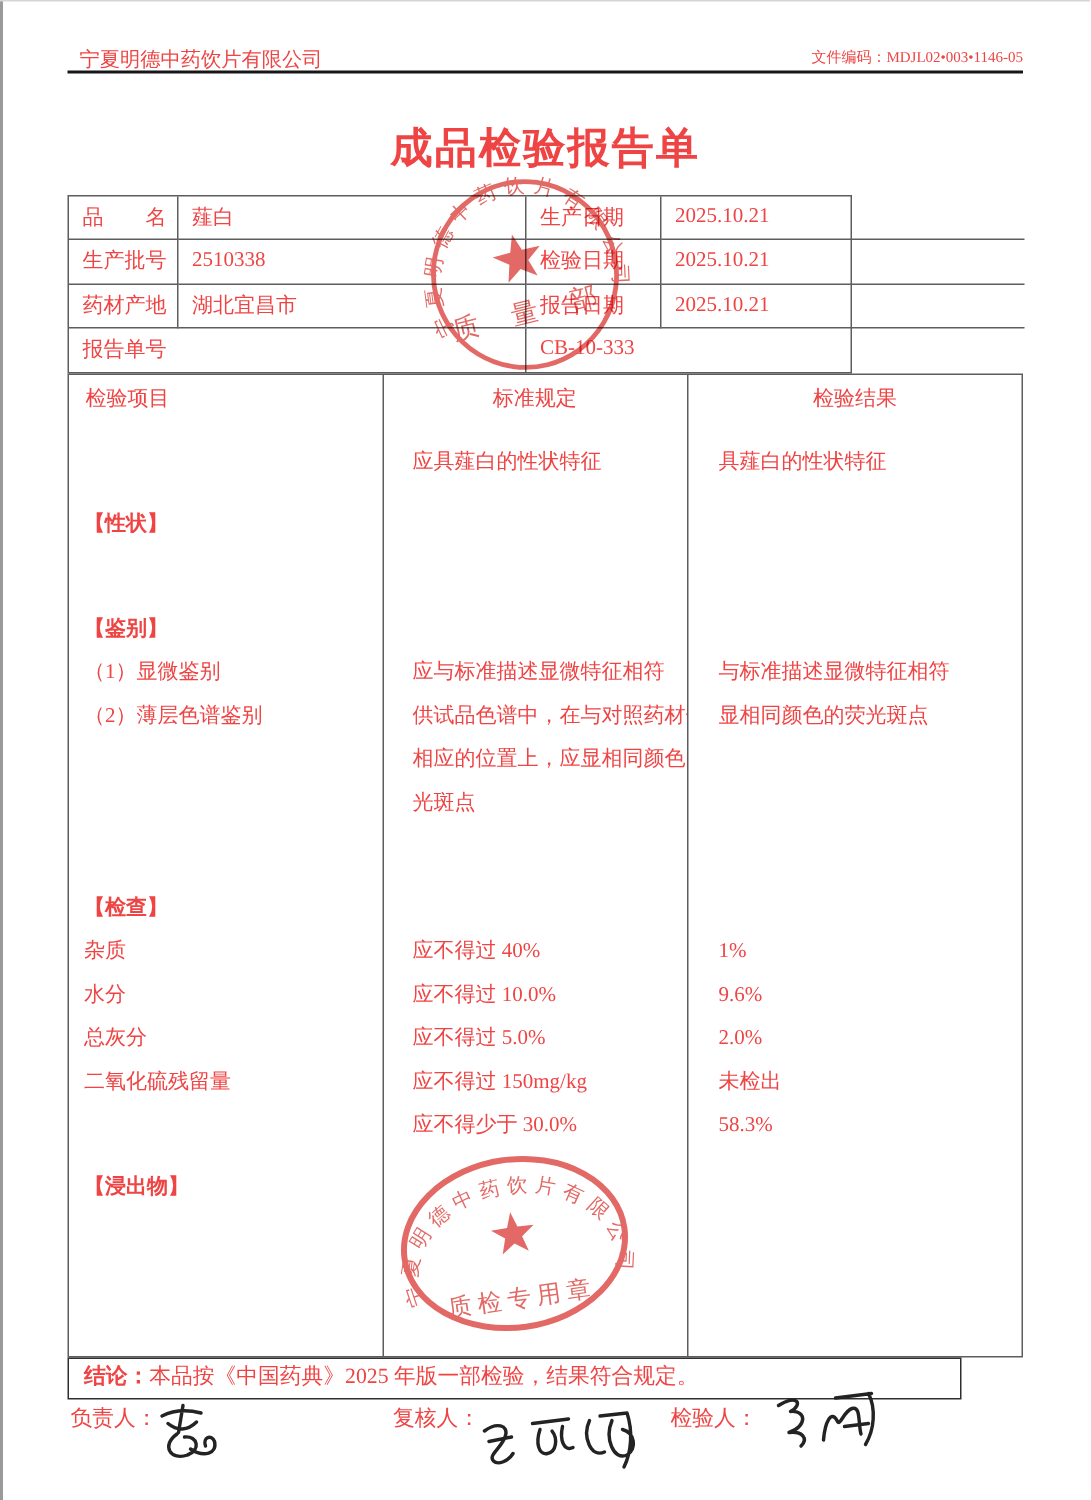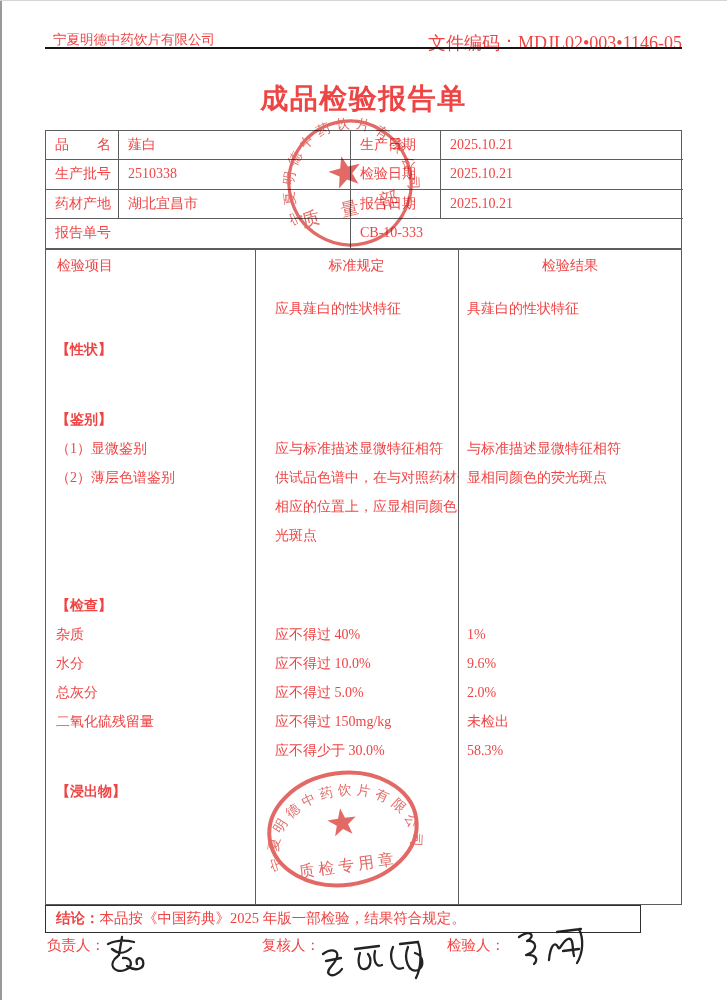--- a/index.html
+++ b/index.html
@@ -2,27 +2,27 @@
 <html><head>
 <meta charset="utf-8">
 <style>
   html,body{margin:0;padding:0;background:#ffffff;}
   .page{position:relative;width:727px;height:1000px;background:#fff;overflow:hidden;
         font-family:"Liberation Serif","DejaVu Serif",serif;color:#ef4444;}
   .edge-left{position:absolute;left:0;top:0;width:2px;height:1000px;background:#9a9a9a;}
   .edge-top{position:absolute;left:0;top:0;width:727px;height:1px;background:#d5d5d5;}
 
   .hdr-company{position:absolute;left:53px;top:31px;font-size:13.5px;white-space:nowrap;}
-  .hdr-code{position:absolute;right:45px;top:31px;font-size:18px;white-space:nowrap;}
+  .hdr-code{position:absolute;right:45px;top:31px;font-size:10px;white-space:nowrap;}
   .hdr-rule{position:absolute;left:45px;top:47px;width:637px;height:2px;background:#161616;}
   .title{position:absolute;left:0;top:80px;width:727px;text-align:center;
          font-size:28px;font-weight:bold;letter-spacing:1.5px;}
 
   
-  .info{position:absolute;left:45px;top:130px;width:637px;height:119px;box-sizing:border-box;
+  .info{position:absolute;left:45px;top:130px;width:523px;height:119px;box-sizing:border-box;
         border:1px solid #5d5d5d;display:grid;grid-template-columns:73px 232px 90px 242px;
         grid-template-rows:repeat(4,1fr);font-size:14px;}
   .ic{box-sizing:border-box;border-right:1px solid #5d5d5d;border-bottom:1px solid #5d5d5d;
       display:flex;align-items:center;padding-left:9px;white-space:nowrap;}
   .ic.nr{border-right:none;}
   .ic.nb{border-bottom:none;}
   .ic.sp12{grid-column:1/3;}
   .ic.sp34{grid-column:3/5;border-right:none;}
 
   
@@ -32,21 +32,21 @@
   .vline.v1{left:209px;}
   .vline.v2{left:412px;}
   .dhead{display:grid;grid-template-columns:209px 203px 224px;padding-top:7px;height:44px;box-sizing:border-box;}
   .dhead .h1{padding-left:11px;}
   .dhead .h2,.dhead .h3{text-align:center;}
   .dhead span{text-underline-offset:3px;}
   .drow{display:grid;grid-template-columns:209px 203px 224px;}
   .dc{box-sizing:border-box;}
   .dc.c1{padding-left:10px;}
   .dc.c2{padding-left:20px;}
-  .dc.c3{padding-left:9px;}
+  .dc.c3{padding-left:21px;}
   .dline{height:29px;line-height:29px;white-space:nowrap;overflow:hidden;}
   .b{font-weight:bold;margin-top:41px;}
 
   
   .concl{position:absolute;left:45px;top:905px;width:596px;height:28px;box-sizing:border-box;
          border:1px solid #2e2e2e;font-size:14.5px;line-height:25px;padding-left:10px;white-space:nowrap;}
   .siglabel{position:absolute;top:936px;font-size:14.5px;white-space:nowrap;}
   .sig-resp{left:47px;} .sig-rev{left:262px;} .sig-insp{left:447px;}
   .sigsvg{position:absolute;}
   .sigsvg path{fill:none;stroke:#232323;stroke-width:2.3;stroke-linecap:round;stroke-linejoin:round;}

